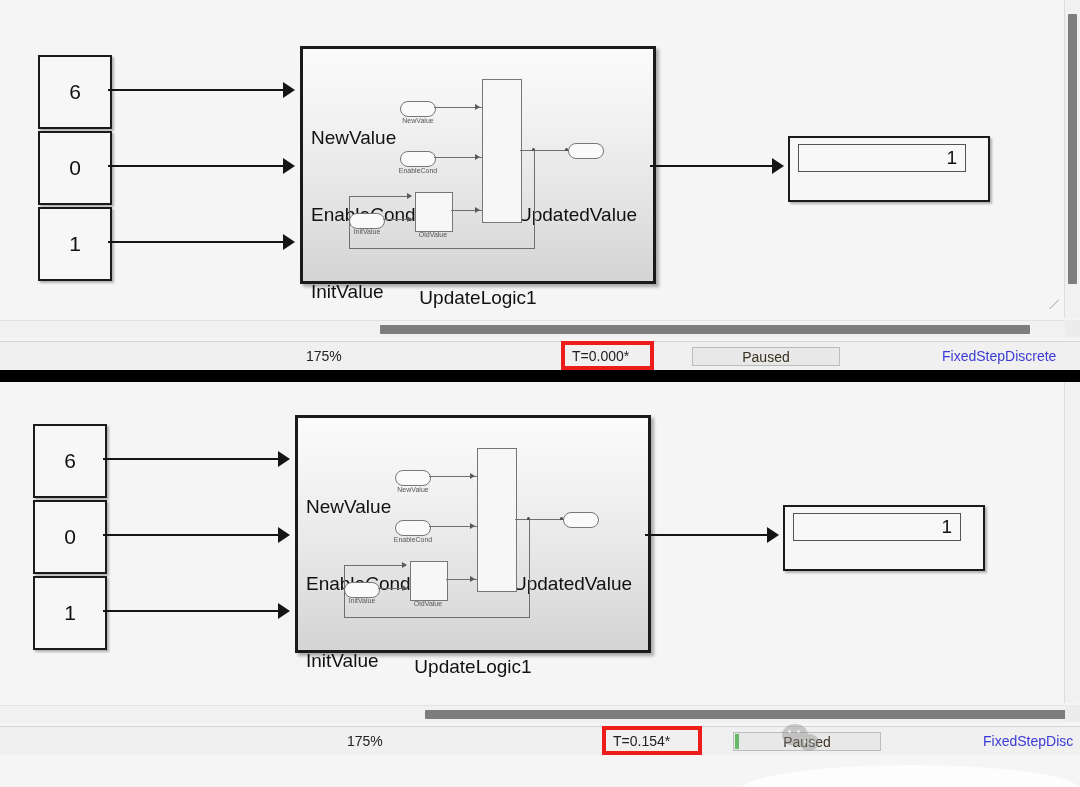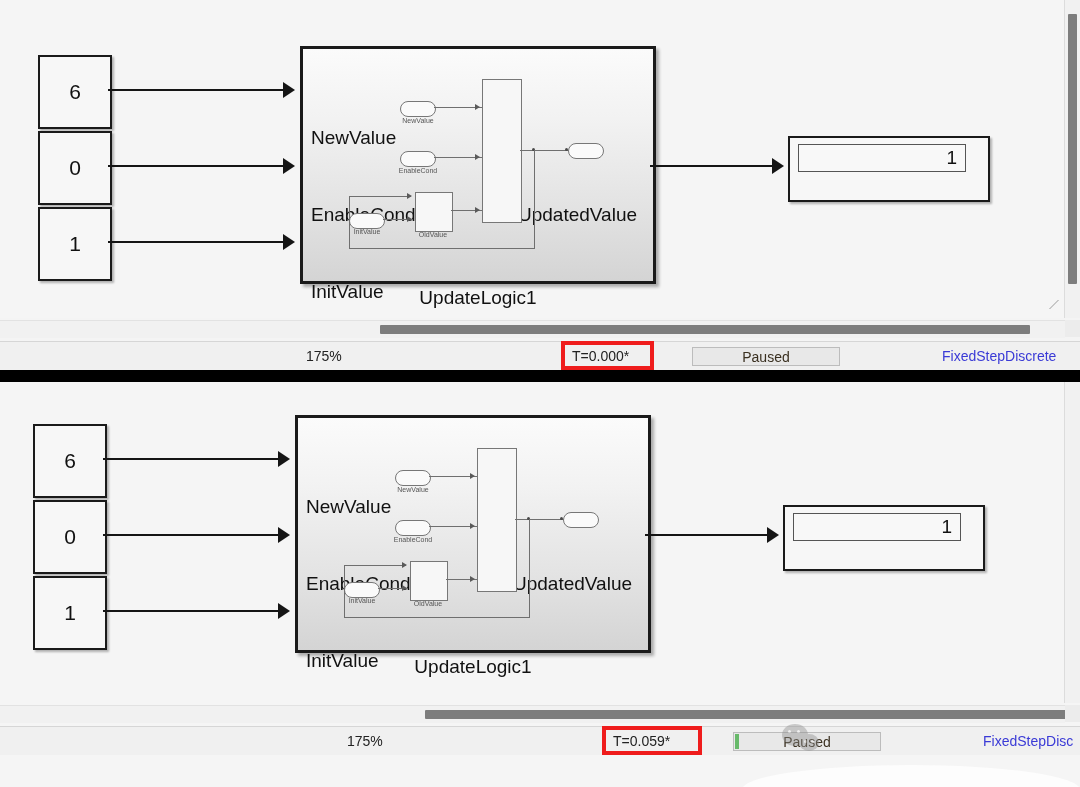--- a/index.html
+++ b/index.html
@@ -471,21 +471,21 @@
     <div class="vscroll-thumb" style="top:10px; height:0px;"></div>
   </div>
 
   <div class="hscroll-track" style="top:323px; width:1065px;">
     <div class="hscroll-thumb" style="left:425px; width:650px;"></div>
   </div>
   <div class="corner-box" style="right:0; top:323px;"></div>
 
   <div class="statusbar" style="top:344px;">
     <span class="status-zoom" style="left:347px; top:6px;">175%</span>
-    <span class="status-time" style="left:613px; top:6px;">T=0.059*</span>
+    <span class="status-time" style="left:613px; top:6px;">T=0.154*</span>
     <div class="paused-btn" style="left:733px; top:5px; width:148px; height:19px;">
       <div class="paused-progress"></div>
       <span>Paused</span>
     </div>
     <span class="status-solver" style="left:983px; top:6px;">FixedStepDisc</span>
   </div>
 
   <div class="red-box" style="left:602px; top:344px; width:100px; height:29px;"></div>
 </div>
 

